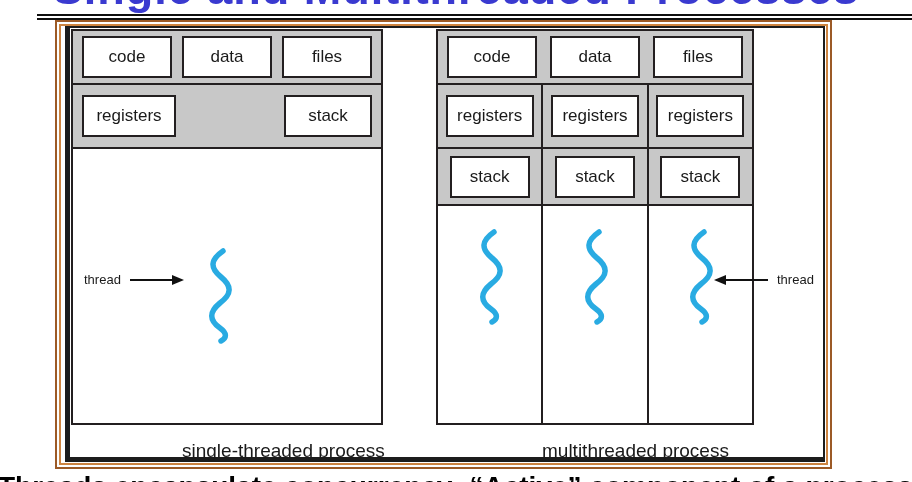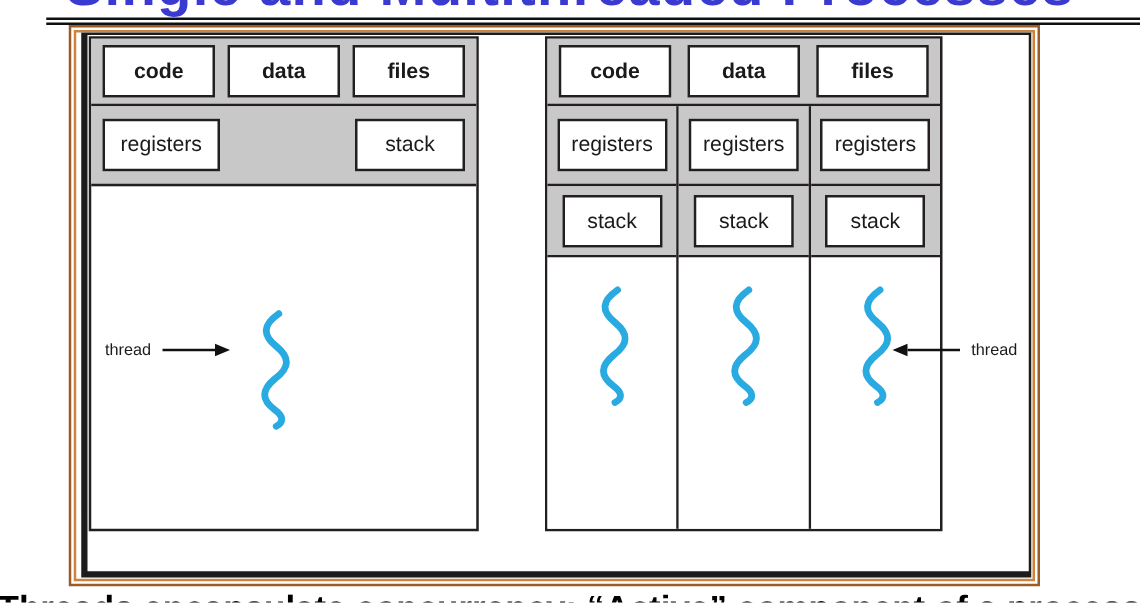--- a/index.html
+++ b/index.html
@@ -43,21 +43,21 @@
   .row-regstack{
     height:64px; background:var(--gray-fill,#c8c8c8);
     border-bottom:2px solid #231f20; box-sizing:border-box;
     display:flex; align-items:center; justify-content:space-between; padding:0 9px;
   }
   .wbox{
     background:#fff; border:2px solid #231f20; box-sizing:border-box;
     height:42px; display:flex; align-items:center; justify-content:center;
     font-size:17px;
   }
-  .wbox.w90{width:90px;font-weight:bold;} .wbox.w94{width:94px;} .wbox.w88{width:88px;} .wbox.w80{width:80px;}
+  .wbox.w90{width:90px;} .wbox.w94{width:94px;} .wbox.w88{width:88px;} .wbox.w80{width:80px;}
   .cols{ flex:1; display:flex; }
   .col{ flex:1; display:flex; flex-direction:column; min-width:0; }
   .col + .col{ border-left:2px solid #231f20; }
   .cell{
     background:var(--gray-fill,#c8c8c8); border-bottom:2px solid #231f20;
     box-sizing:border-box; display:flex; align-items:center; justify-content:center;
   }
   .cell-reg{ height:64px; } .cell-stk{ height:57px; }
   .col-rest{ flex:1; background:#fff; display:flex; justify-content:center; }
   .col-rest svg{ margin-top:22px; }
@@ -172,16 +172,18 @@
     </div>
 
     <div class="anno anno-right">
       <span class="arrow">
         <span class="head-left"></span>
           <span class="shaft"></span>
       </span>
       <span>thread</span>
     </div>
 
+    <div class="caption caption-left">single-threaded process</div>
+    <div class="caption caption-right">multithreaded process</div>
   </div>
 
   <div class="footer-text">Threads encapsulate concurrency: “Active” component of a process</div>
 </div>
 
 </body></html>

